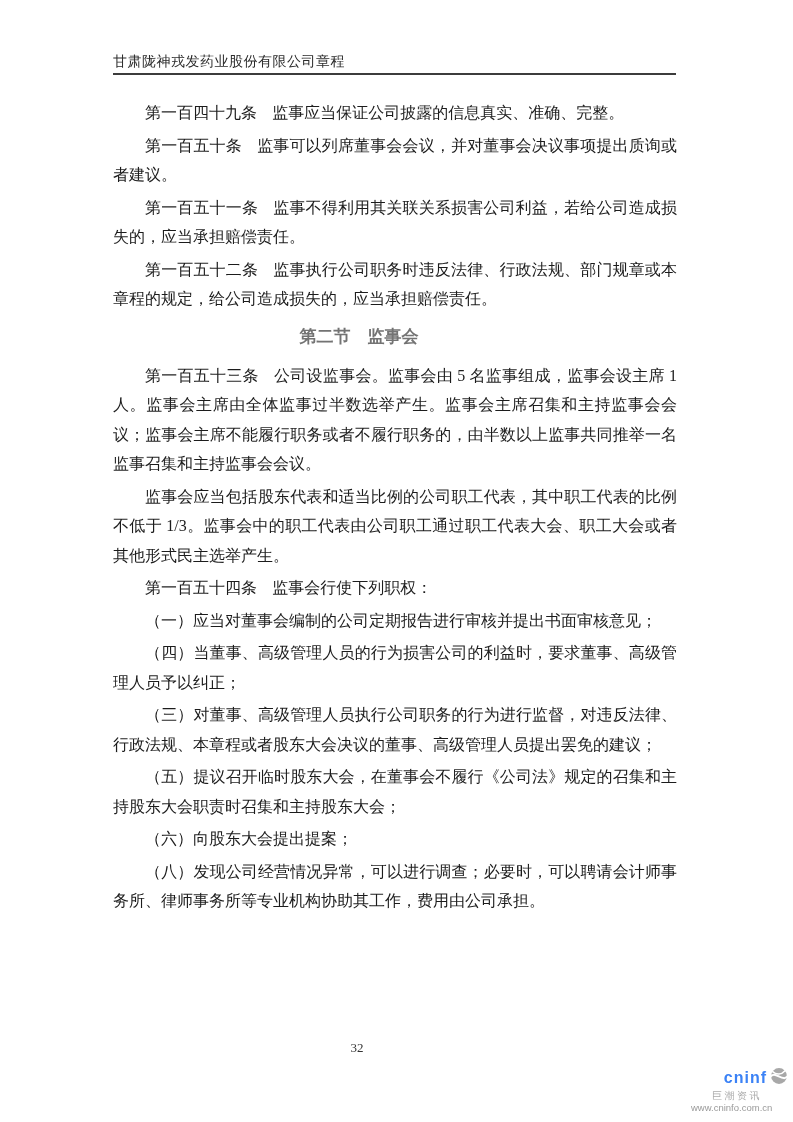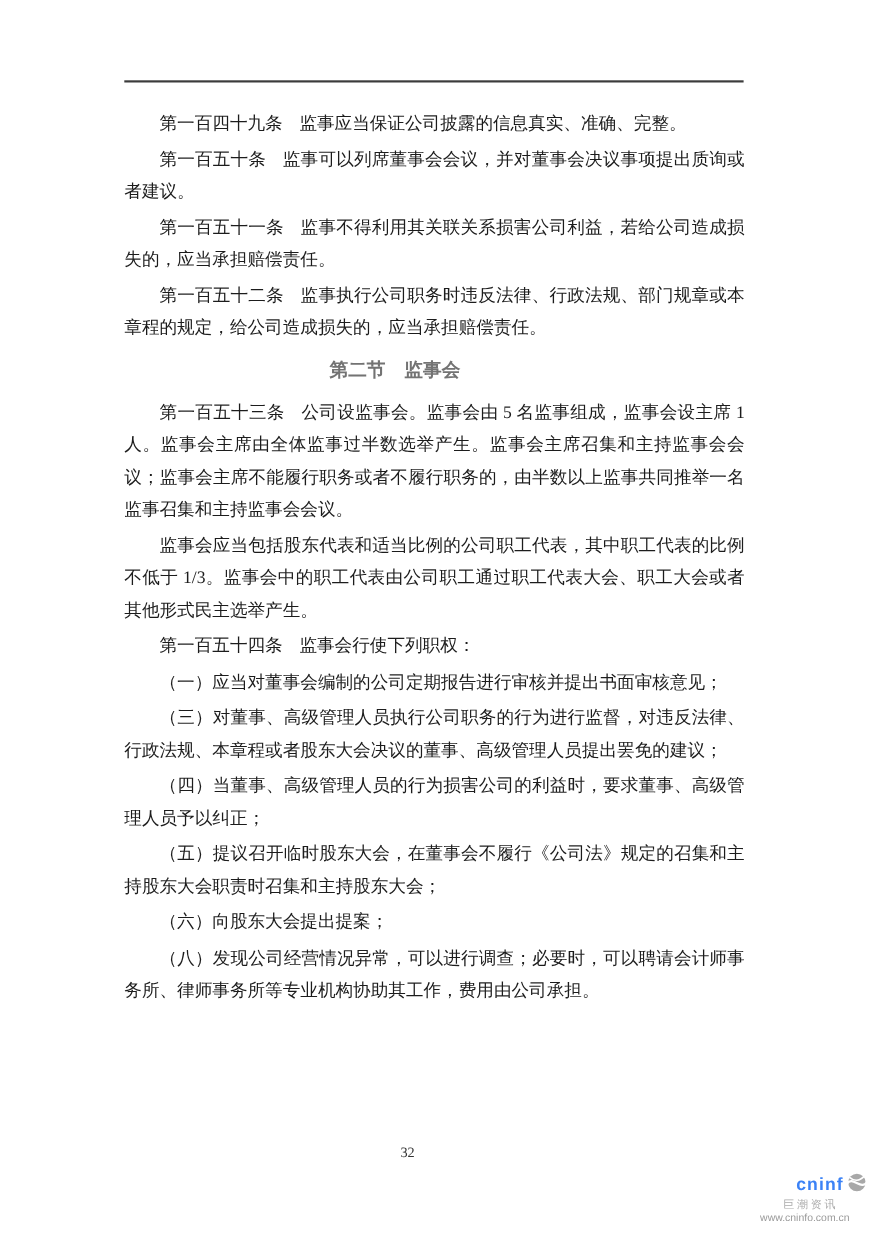--- a/index.html
+++ b/index.html
@@ -60,21 +60,21 @@
     font-family: "Liberation Sans", "DejaVu Sans", sans-serif;
     color: #737373;
   }
 
   
   .page-number {
     position: absolute;
     left: 337px;
     top: 1040px;
     width: 40px;
-    text-align: right;
+    text-align: center;
     font-size: 13px;
     color: #333;
   }
   .footer-logo {
     position: absolute;
     right: 4px;
     bottom: 9px;
     width: 98px;
     font-family: "Liberation Sans", "DejaVu Sans", sans-serif;
   }
@@ -105,20 +105,21 @@
     margin-top: 1px;
     line-height: 11px;
     white-space: nowrap;
   }
 </style>
 </head>
 <body>
 
 <div class="page">
 
+  <div class="header-title">甘肃陇神戎发药业股份有限公司章程</div>
   <div class="header-rule"></div>
 
   <div class="doc-body">
 
     <p class="para"><span class="para-num">第一百四十九条</span><span>监事应当保证公司披露的信息真实、准确、完整。</span></p>
 
     <p class="para"><span class="para-num">第一百五十条</span><span>监事可以列席董事会会议，并对董事会决议事项提出质询或者建议。</span></p>
 
     <p class="para"><span class="para-num">第一百五十一条</span><span>监事不得利用其关联关系损害公司利益，若给公司造成损失的，应当承担赔偿责任。</span></p>
 
@@ -128,23 +129,23 @@
 
     <p class="para"><span class="para-num">第一百五十三条</span><span>公司设监事会。监事会由 5 名监事组成，监事会设主席 1 人。监事会主席由全体监事过半数选举产生。监事会主席召集和主持监事会会议；监事会主席不能履行职务或者不履行职务的，由半数以上监事共同推举一名监事召集和主持监事会会议。</span></p>
 
     <p class="para"><span class="para-num"></span><span>监事会应当包括股东代表和适当比例的公司职工代表，其中职工代表的比例不低于 1/3。监事会中的职工代表由公司职工通过职工代表大会、职工大会或者其他形式民主选举产生。</span></p>
 
     <p class="para"><span class="para-num">第一百五十四条</span><span>监事会行使下列职权：</span></p>
 
     <p class="para"><span class="para-num"></span><span>（一）应当对董事会编制的公司定期报告进行审核并提出书面审核意见；</span></p>
 
 
+    <p class="para"><span class="para-num"></span><span>（四）当董事、高级管理人员的行为损害公司的利益时，要求董事、高级管理人员予以纠正；</span></p>
+
     <p class="para"><span class="para-num"></span><span>（三）对董事、高级管理人员执行公司职务的行为进行监督，对违反法律、行政法规、本章程或者股东大会决议的董事、高级管理人员提出罢免的建议；</span></p>
-
-    <p class="para"><span class="para-num"></span><span>（四）当董事、高级管理人员的行为损害公司的利益时，要求董事、高级管理人员予以纠正；</span></p>
 
     <p class="para"><span class="para-num"></span><span>（五）提议召开临时股东大会，在董事会不履行《公司法》规定的召集和主持股东大会职责时召集和主持股东大会；</span></p>
 
     <p class="para"><span class="para-num"></span><span>（六）向股东大会提出提案；</span></p>
 
 
     <p class="para"><span class="para-num"></span><span>（八）发现公司经营情况异常，可以进行调查；必要时，可以聘请会计师事务所、律师事务所等专业机构协助其工作，费用由公司承担。</span></p>
 
   </div>
 

